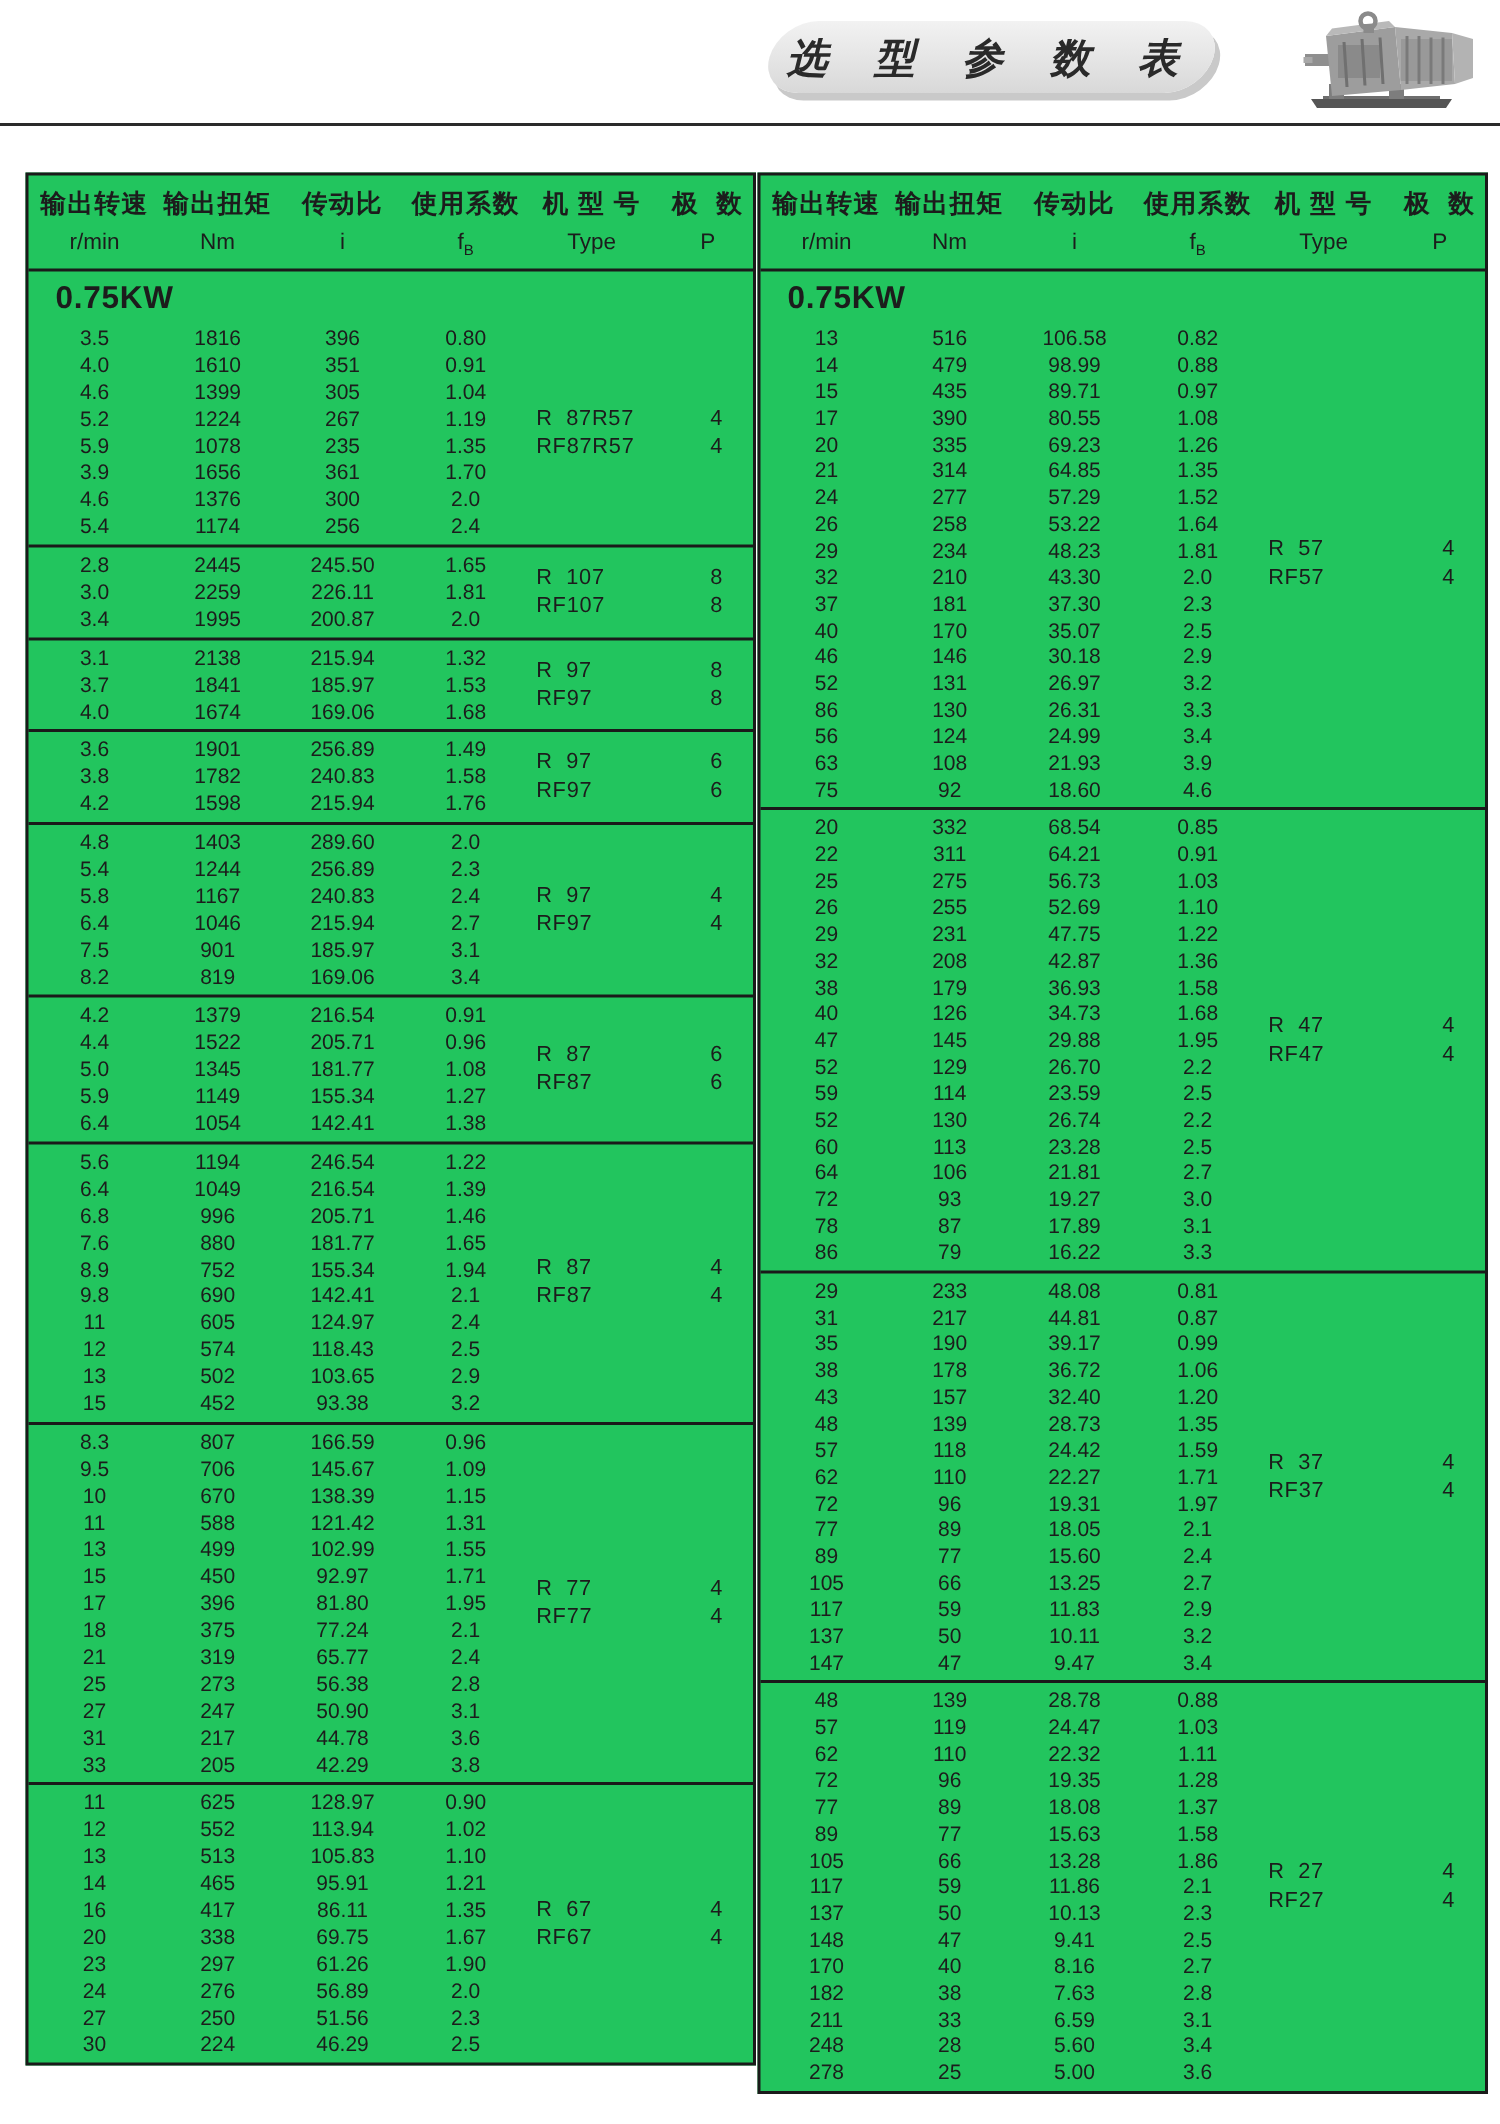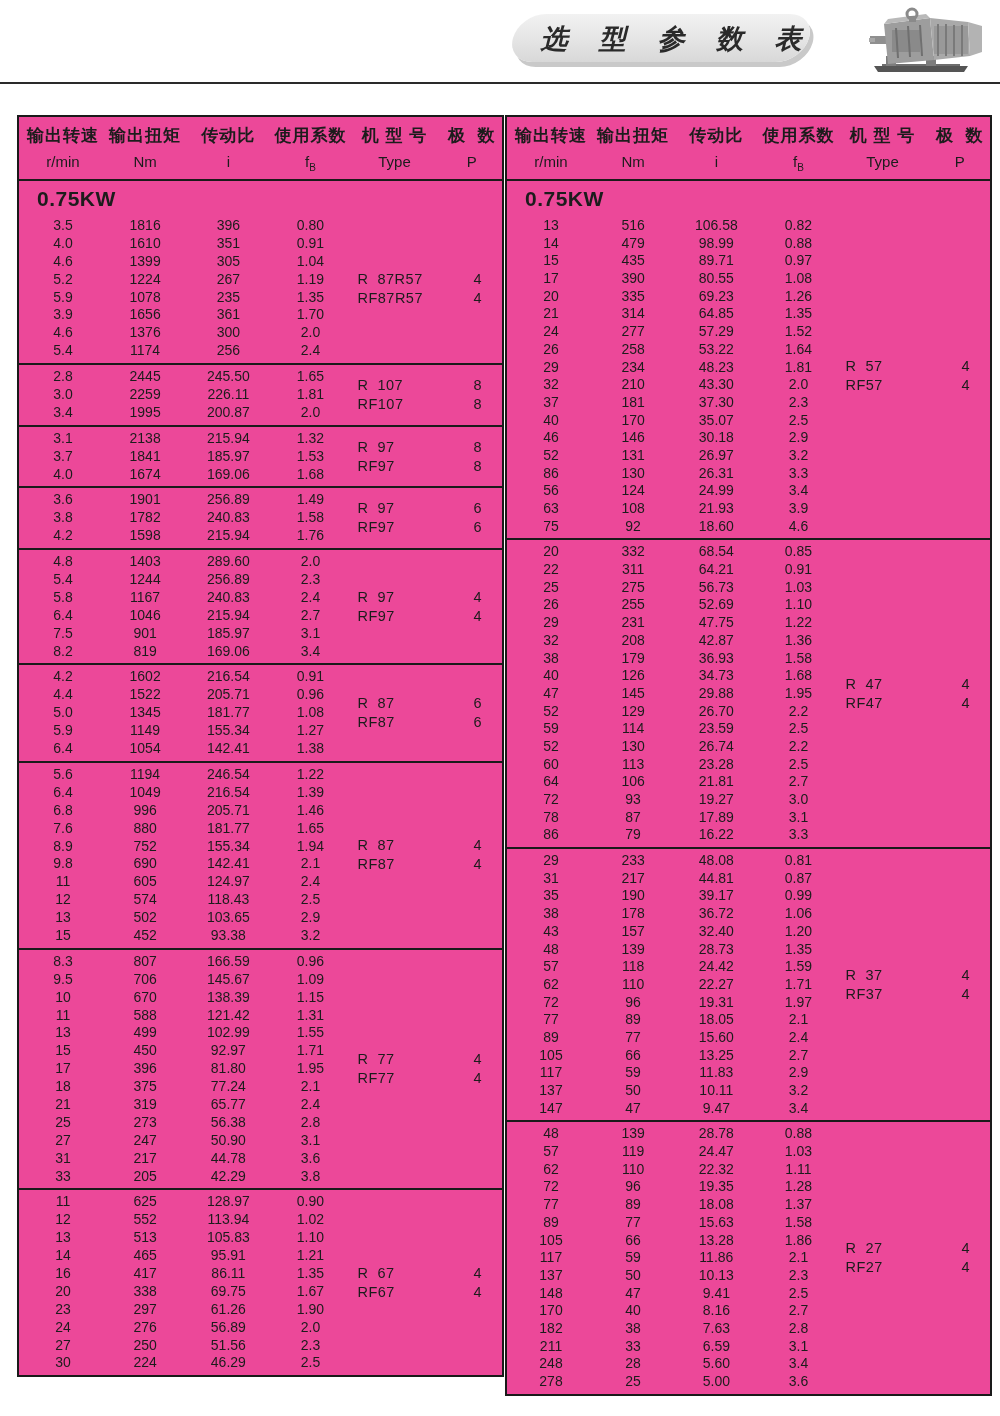--- a/index.html
+++ b/index.html
@@ -9,29 +9,29 @@
   }
   
   .banner{position:absolute;left:513px;top:14px;width:296px;height:48px;}
   .banner-bg{
     position:absolute;left:0;top:0;width:100%;height:100%;
     background:linear-gradient(180deg,#f2f2f2 0%,#e3e3e3 60%,#d8d8d8 100%);
     border-radius:26px/24px;transform:skewX(-16deg);
     box-shadow:5px 5px 0 #c9c9c9;
   }
   .banner-text{
-    position:absolute;left:16px;top:7px;width:100%;text-align:center;
+    position:absolute;left:0;top:7px;width:100%;text-align:center;
     font-size:27px;font-weight:bold;font-style:italic;letter-spacing:12px;color:#2a2a2a;
   }
   .motor{position:absolute;left:868px;top:6px;width:126px;height:74px;}
   .rule{position:absolute;left:0;top:82px;width:1000px;height:2px;background:#2a2a2a;}
 
   
   .ptable{
-    position:absolute;top:115px;width:483px;border:2px solid #1a1a1a;background:#ec4899;
+    position:absolute;top:115px;width:483px;border:2px solid #1a1a1a;background:#22c55e;
   }
   .ptable.left{left:17px;--rh:17.9px;}
   .ptable.right{left:505px;--rh:17.7px;}
   .thead{
     border-bottom:2px solid #1a1a1a;padding:7px 0 6px 0;
     display:grid;grid-template-columns:18.2% 15.8% 18.7% 15.3% 19.5% 12.5%;
   }
   .th{text-align:center;}
   .th .cn{font-size:17px;font-weight:600;letter-spacing:1px;white-space:pre;}
   .th .un{font-size:15px;margin-top:6px;}
@@ -321,21 +321,21 @@
           <div class="plines">
             <div class="pline">4</div>
             <div class="pline">4</div>
           </div>
         </div>
       </div>
       <div class="block">
         <div class="rows">
           <div class="drow">
             <span>4.2</span>
-            <span>1602</span>
+            <span>1379</span>
             <span>216.54</span>
             <span>0.91</span>
           </div>
           <div class="drow">
             <span>4.4</span>
             <span>1522</span>
             <span>205.71</span>
             <span>0.96</span>
           </div>
           <div class="drow">

